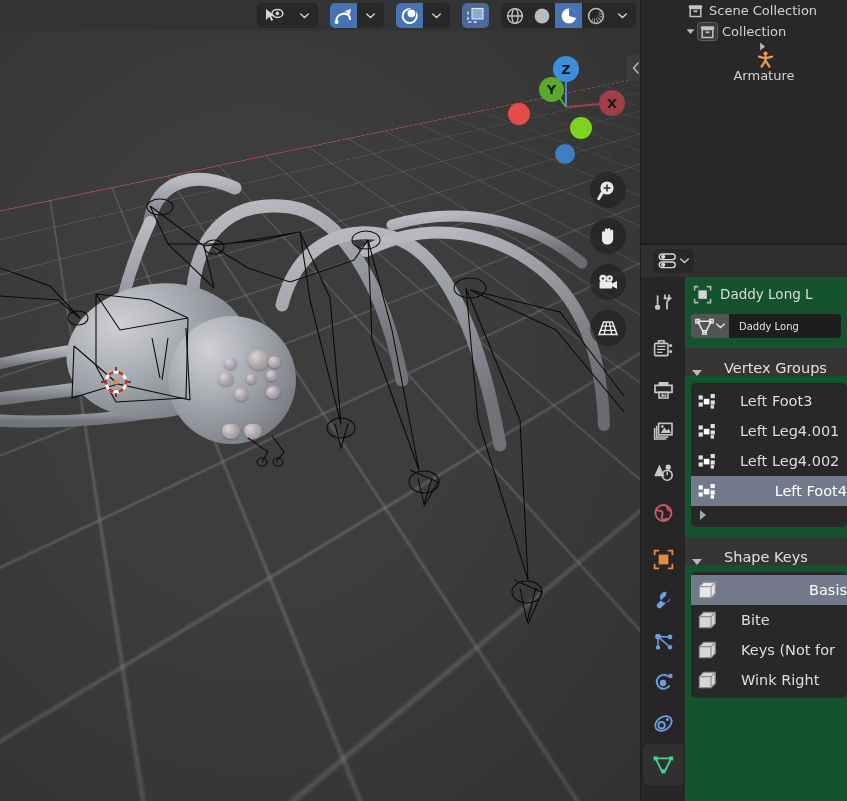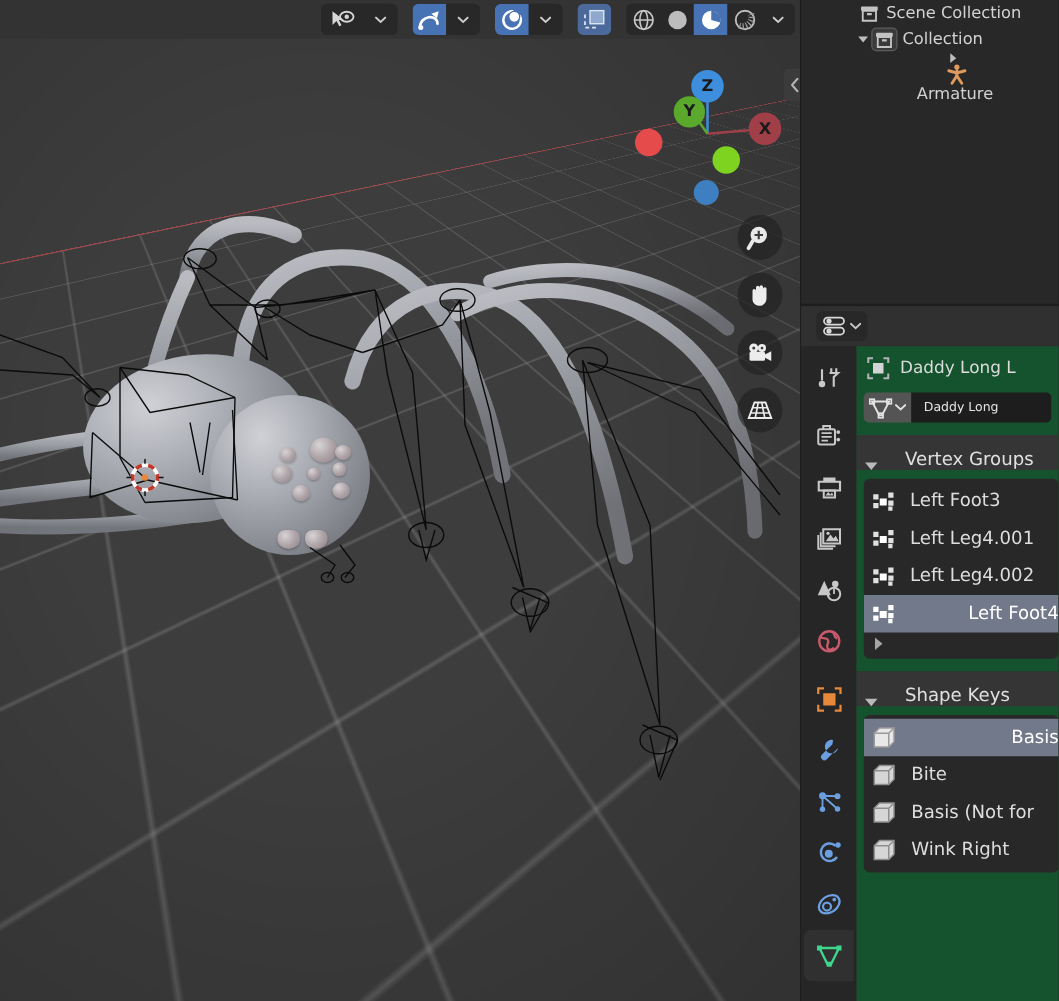--- a/index.html
+++ b/index.html
@@ -176,21 +176,21 @@
     background: #353535; color: #e0e0e0; font-size: 14.5px; cursor: pointer;
     white-space: nowrap;
   }
   .tri { width: 0; height: 0; border-left: 5px solid transparent; border-right: 5px solid transparent;
          border-top: 6px solid #b9b9b9; }
   .list-box {
     margin: 7px 0 0 6px; background: #282828; border-radius: 5px;
     overflow: hidden; padding: 3px 0;
   }
   .list-row {
-    display: flex; align-items: center; height: 30px; padding-left: 7px; gap: 12px;
+    display: flex; align-items: center; height: 30px; padding-left: 7px; gap: 24px;
     font-size: 14.5px; color: #dedede; white-space: nowrap; cursor: pointer;
   }
   .list-row.sel { background: #71798a; color: #ffffff; justify-content: space-between; }
   .list-row.sel .ic-bg { filter: brightness(1.12); }
   .row-expand {
     display: flex; align-items: center; height: 18px; padding-left: 9px; cursor: pointer;
   }
   .tri-r { width:0;height:0;border-top:5px solid transparent;border-bottom:5px solid transparent;
            border-left:6px solid #a5a5a5; }
   svg { display: block; }
@@ -740,21 +740,21 @@
           </span>
           <span>Bite</span>
         </div>
         <div class="list-row">
           <span>
             <svg width="19" height="18" viewBox="0 0 19 18">
               <path d="M1.4 5.6 L5.6 1.4 L17.2 1.4 L17.2 12.4 L13 16.6 L1.4 16.6 Z" fill="#d6d6d6" stroke="#8e8e8e" stroke-width="1.2"></path>
               <path d="M1.4 5.6 L13 5.6 L13 16.6 M13 5.6 L17.2 1.4" fill="none" stroke="#8e8e8e" stroke-width="1.2"></path>
             </svg>
           </span>
-          <span>Basis (Not for</span>
+          <span>Keys (Not for</span>
         </div>
         <div class="list-row">
           <span>
             <svg width="19" height="18" viewBox="0 0 19 18">
               <path d="M1.4 5.6 L5.6 1.4 L17.2 1.4 L17.2 12.4 L13 16.6 L1.4 16.6 Z" fill="#d6d6d6" stroke="#8e8e8e" stroke-width="1.2"></path>
               <path d="M1.4 5.6 L13 5.6 L13 16.6 M13 5.6 L17.2 1.4" fill="none" stroke="#8e8e8e" stroke-width="1.2"></path>
             </svg>
           </span>
           <span>Wink Right</span>
         </div>

